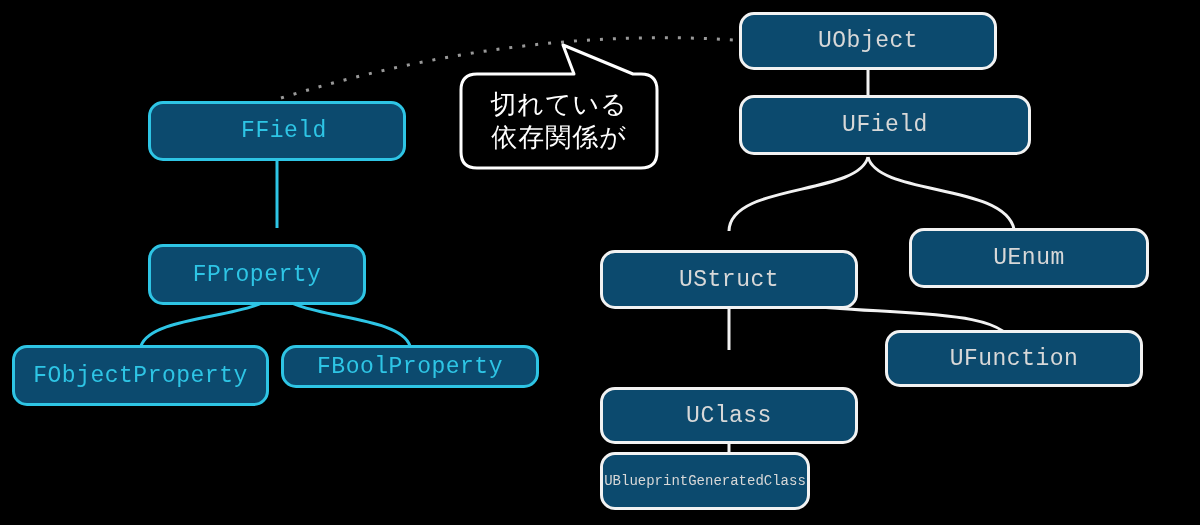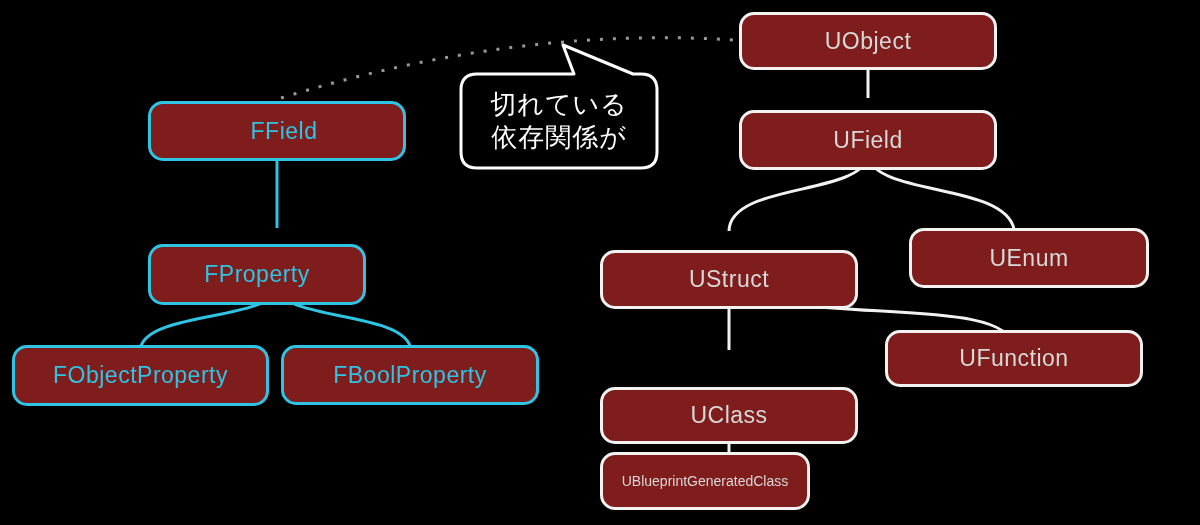--- a/index.html
+++ b/index.html
@@ -22,22 +22,22 @@
     height: 525px;
   }
   .node {
     position: absolute;
     display: flex;
     align-items: center;
     justify-content: center;
     box-sizing: border-box;
     border: 3px solid;
     border-radius: 15px;
-    background: #7f1d1d;
-    font-family: Liberation Sans, sans-serif;
+    background: #0c4a6e;
+    font-family: Liberation Mono, monospace;
     font-size: 23px;
     letter-spacing: 0.5px;
     white-space: nowrap;
   }
   .node.f-tree {
     border-color: #2ec5e5;
     color: #2ec5e5;
   }
   .node.u-tree {
     border-color: #f2f2f2;
@@ -84,24 +84,24 @@
     <path d="M 729 404 L 729 452" stroke="#f2f2f2" stroke-width="3" fill="none"></path>
 
     <path d="M 281 98 Q 515 26 734 40" stroke="#999999" stroke-width="3" fill="none" stroke-dasharray="3 10"></path>
 
     <path d="M 477 74 H 574 L 563 45 L 633 74 H 641 Q 657 74 657 90 V 152 Q 657 168 641 168 H 477 Q 461 168 461 152 V 90 Q 461 74 477 74 Z" fill="#000000" stroke="#ffffff" stroke-width="3" stroke-linejoin="round"></path>
   </svg>
 
   <div class="node f-tree" style="left:148px; top:101px; width:258px; height:60px;padding-left:14px;">FField</div>
   <div class="node f-tree" style="left:148px; top:244px; width:218px; height:61px;">FProperty</div>
   <div class="node f-tree" style="left:12px; top:345px; width:257px; height:61px;">FObjectProperty</div>
-  <div class="node f-tree" style="left:281px; top:345px; width:258px; height:60px;">FBoolProperty</div>
+  <div class="node f-tree" style="left:281px; top:345px; width:258px; height:43px;">FBoolProperty</div>
 
   <div class="node u-tree" style="left:739px; top:12px; width:258px; height:58px;">UObject</div>
-  <div class="node u-tree" style="left:739px; top:110px; width:258px; height:60px;">UField</div>
+  <div class="node u-tree" style="left:739px; top:95px; width:292px; height:60px;">UField</div>
   <div class="node u-tree" style="left:600px; top:230px; width:258px; height:59px;margin-top:20px;">UStruct</div>
   <div class="node u-tree" style="left:885px; top:228px; width:240px; height:60px;margin-left:24px;">UEnum</div>
   <div class="node u-tree" style="left:600px; top:347px; width:258px; height:57px;margin-top:40px;">UClass</div>
   <div class="node u-tree" style="left:885px; top:330px; width:258px; height:57px;">UFunction</div>
   <div class="node u-tree small" style="left:600px; top:452px; width:210px; height:58px;">UBlueprintGeneratedClass</div>
 
   <div class="callout-text">
     <div>切れている</div>
     <div>依存関係が</div>
   </div>

